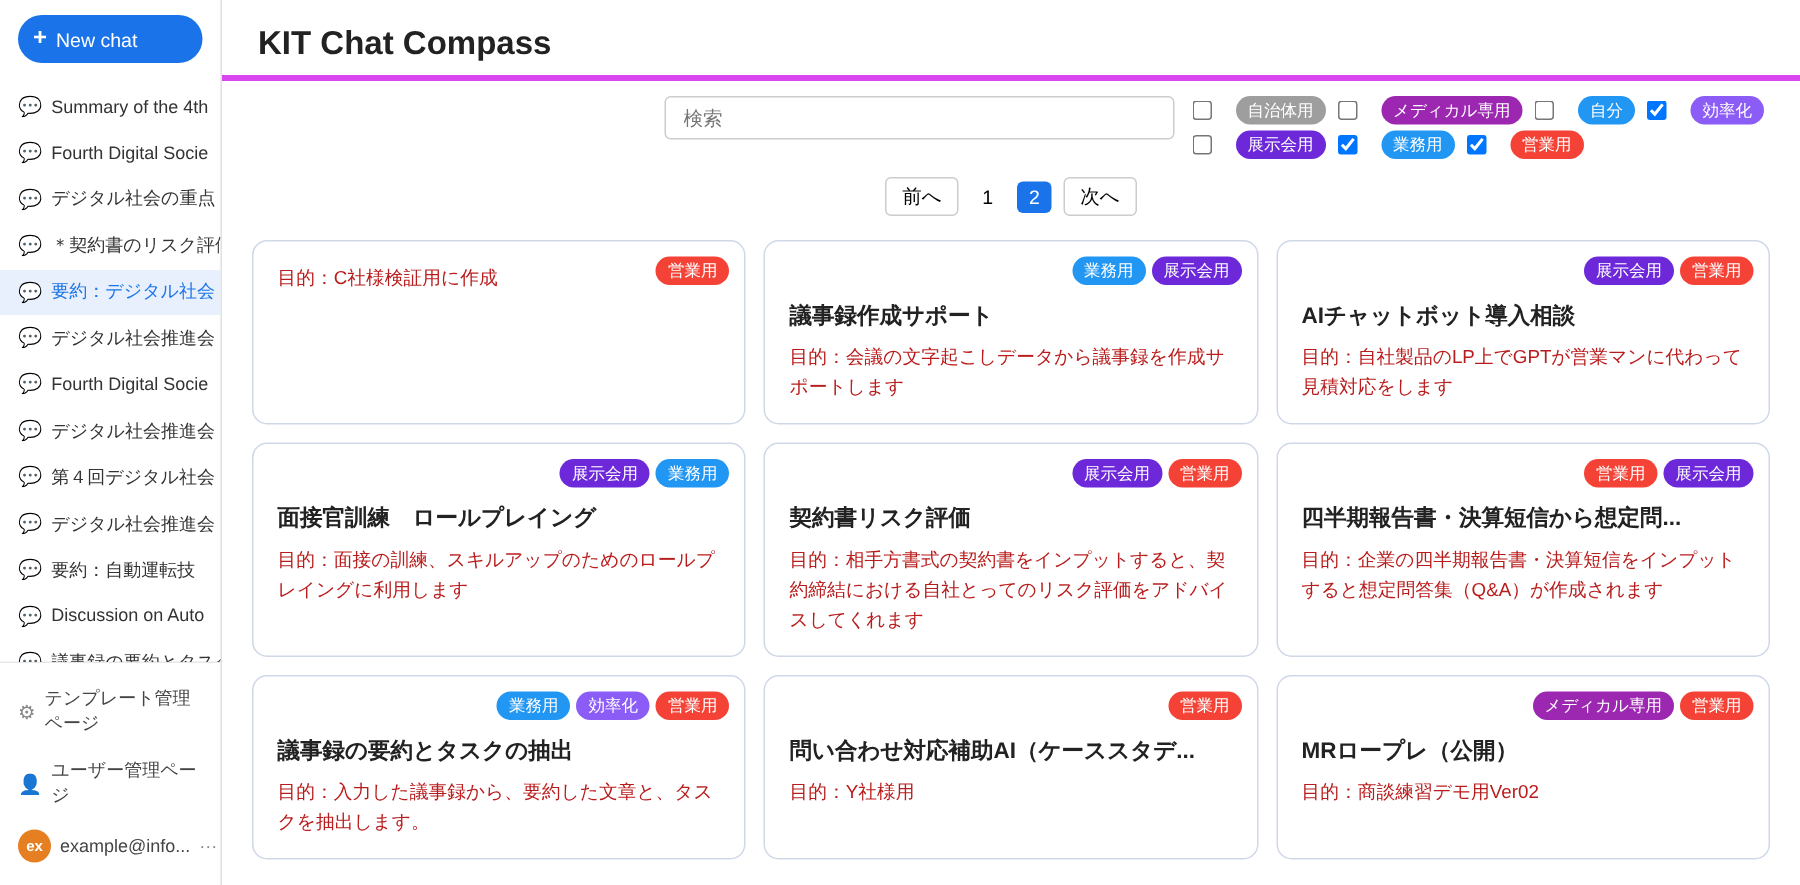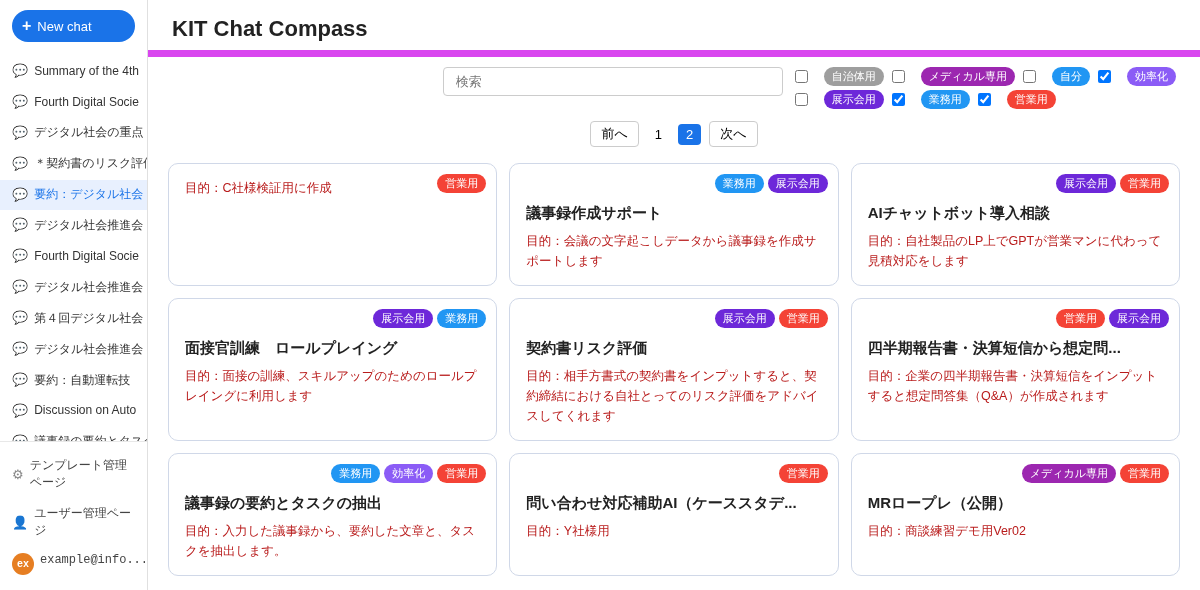--- a/index.html
+++ b/index.html
@@ -59,46 +59,45 @@
       cursor: pointer;
       display: flex;
       align-items: center;
       gap: 6px;
       font-size: 12px;
       color: #444;
     }
     .user-item {
       padding: 7px 12px;
       display: flex;
-      align-items: flex-start;
+      align-items: center;
       gap: 6px;
       font-size: 12px;
       color: #444;
       cursor: pointer;
-      font-family: Liberation Mono, monospace;
     }
     .user-avatar {
       width: 22px; height: 22px;
       background: #e67e22;
       border-radius: 50%;
       display: flex; align-items: center; justify-content: center;
       color: #fff; font-size: 10px; font-weight: bold; flex-shrink: 0;
     }
 
     
     #main {
       flex: 1;
       display: flex;
       flex-direction: column;
       overflow: hidden;
       background: #fff;
     }
     #main-header {
       padding: 16px 24px 8px 24px;
-      border-bottom: 7px solid #d946ef;
+      border-bottom: 4px solid #d946ef;
     }
     #main-header h1 { font-size: 22px; color: #222; font-weight: 600; }
 
     #filter-area {
       padding: 10px 24px 6px 24px;
       display: flex;
       align-items: flex-start;
       justify-content: space-between;
       gap: 12px;
     }

